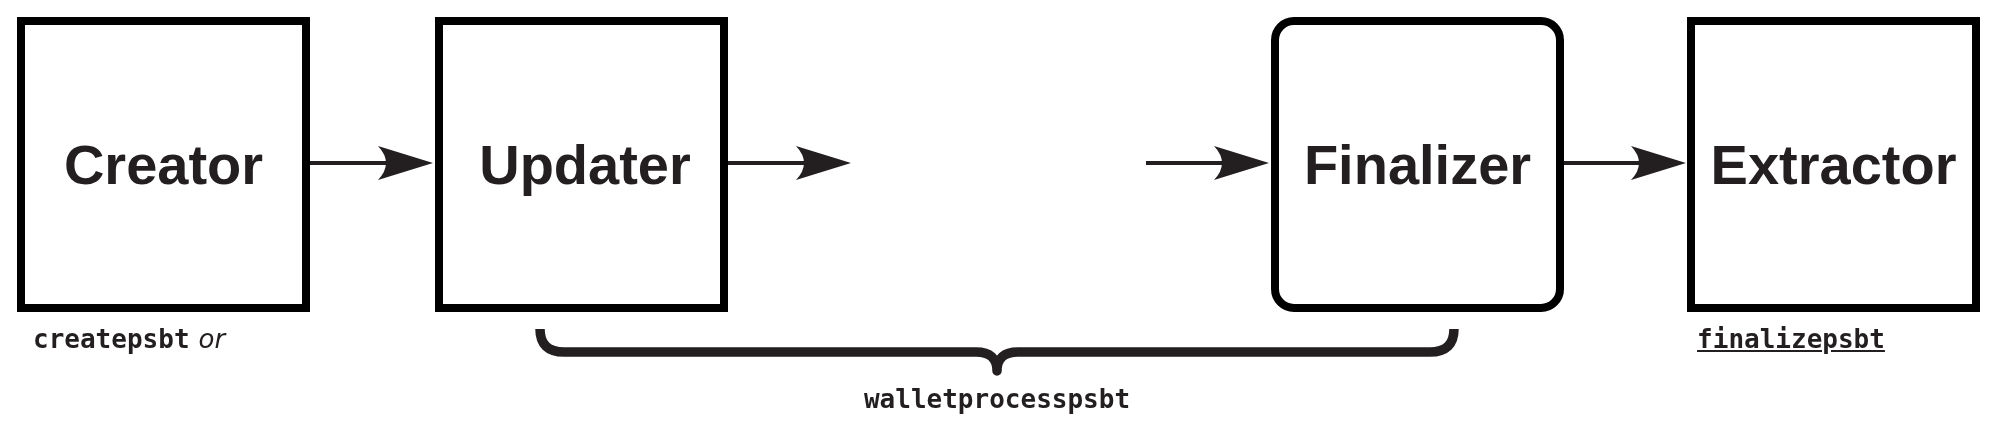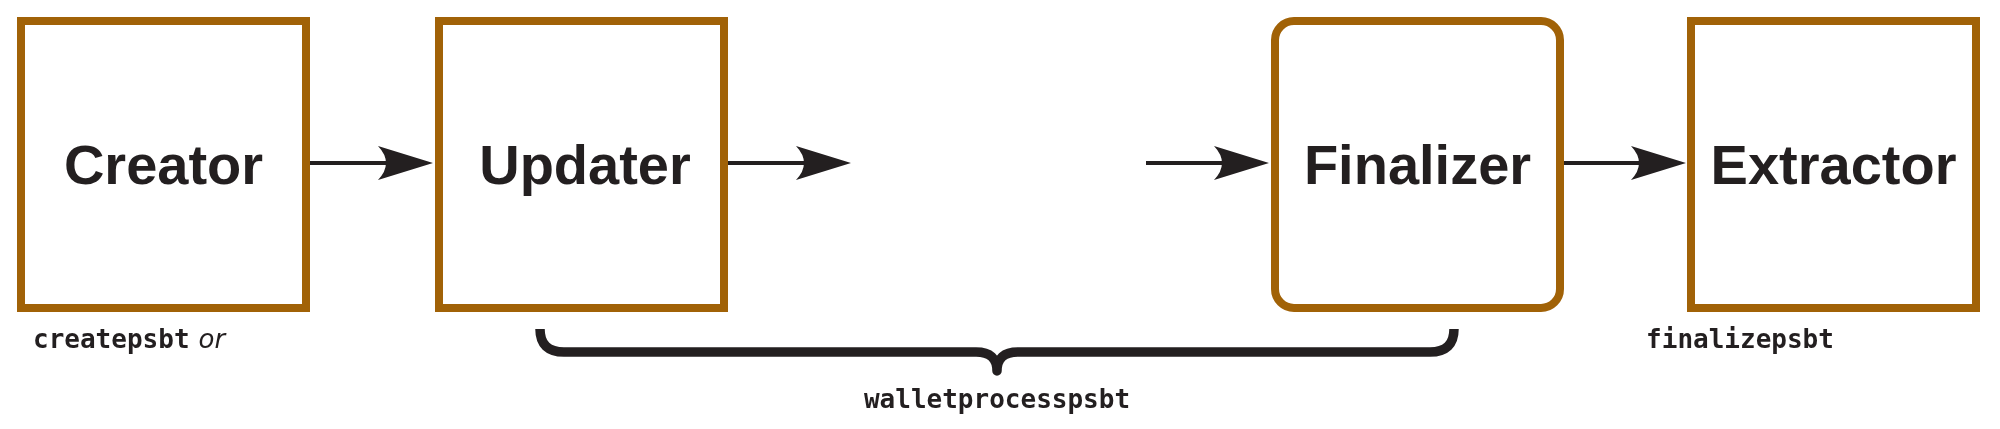--- a/index.html
+++ b/index.html
@@ -11,21 +11,21 @@
     overflow:hidden;
   }
   .connectors {
     position:absolute; left:0; top:0;
     width:2000px; height:429px;
   }
   .stage-box {
     position:absolute; top:17px;
     width:293px; height:295px;
     box-sizing:border-box;
-    border:8px solid #a16207;
+    border:8px solid #000000;
     background:#ffffff;
     display:flex; align-items:center; justify-content:center;
   }
   .b0 { left:17px; }
   .b1 { left:435px;padding-left:7px; }
   .b2 { left:853px; }
   .b3 { left:1271px;border-radius:23px; }
   .b4 { left:1687px; }
   .stage-label {
     font-weight:bold;
@@ -45,21 +45,21 @@
     font-weight:bold;
   }
   .conj {
     font-family:"DejaVu Sans", sans-serif;
     font-style:italic;
     font-weight:normal;
     margin-left:9px;
   }
   .caption-creator   { left:33px;  top:317px; text-align:left; }
   .caption-brace     { left:997px; top:377px; transform:translateX(-50%); }
-  .caption-extractor { left:1740px; top:317px; transform:translateX(-50%); }
+  .caption-extractor { left:1791px; top:317px; transform:translateX(-50%);text-decoration:underline; }
 </style>
 </head>
 <body>
 
 <div class="canvas">
 
   <svg class="connectors" viewBox="0 0 2000 429" xmlns="http://www.w3.org/2000/svg">
 
     <g>
       <line x1="310" y1="163" x2="397" y2="163" stroke="#231f20" stroke-width="4"></line>

